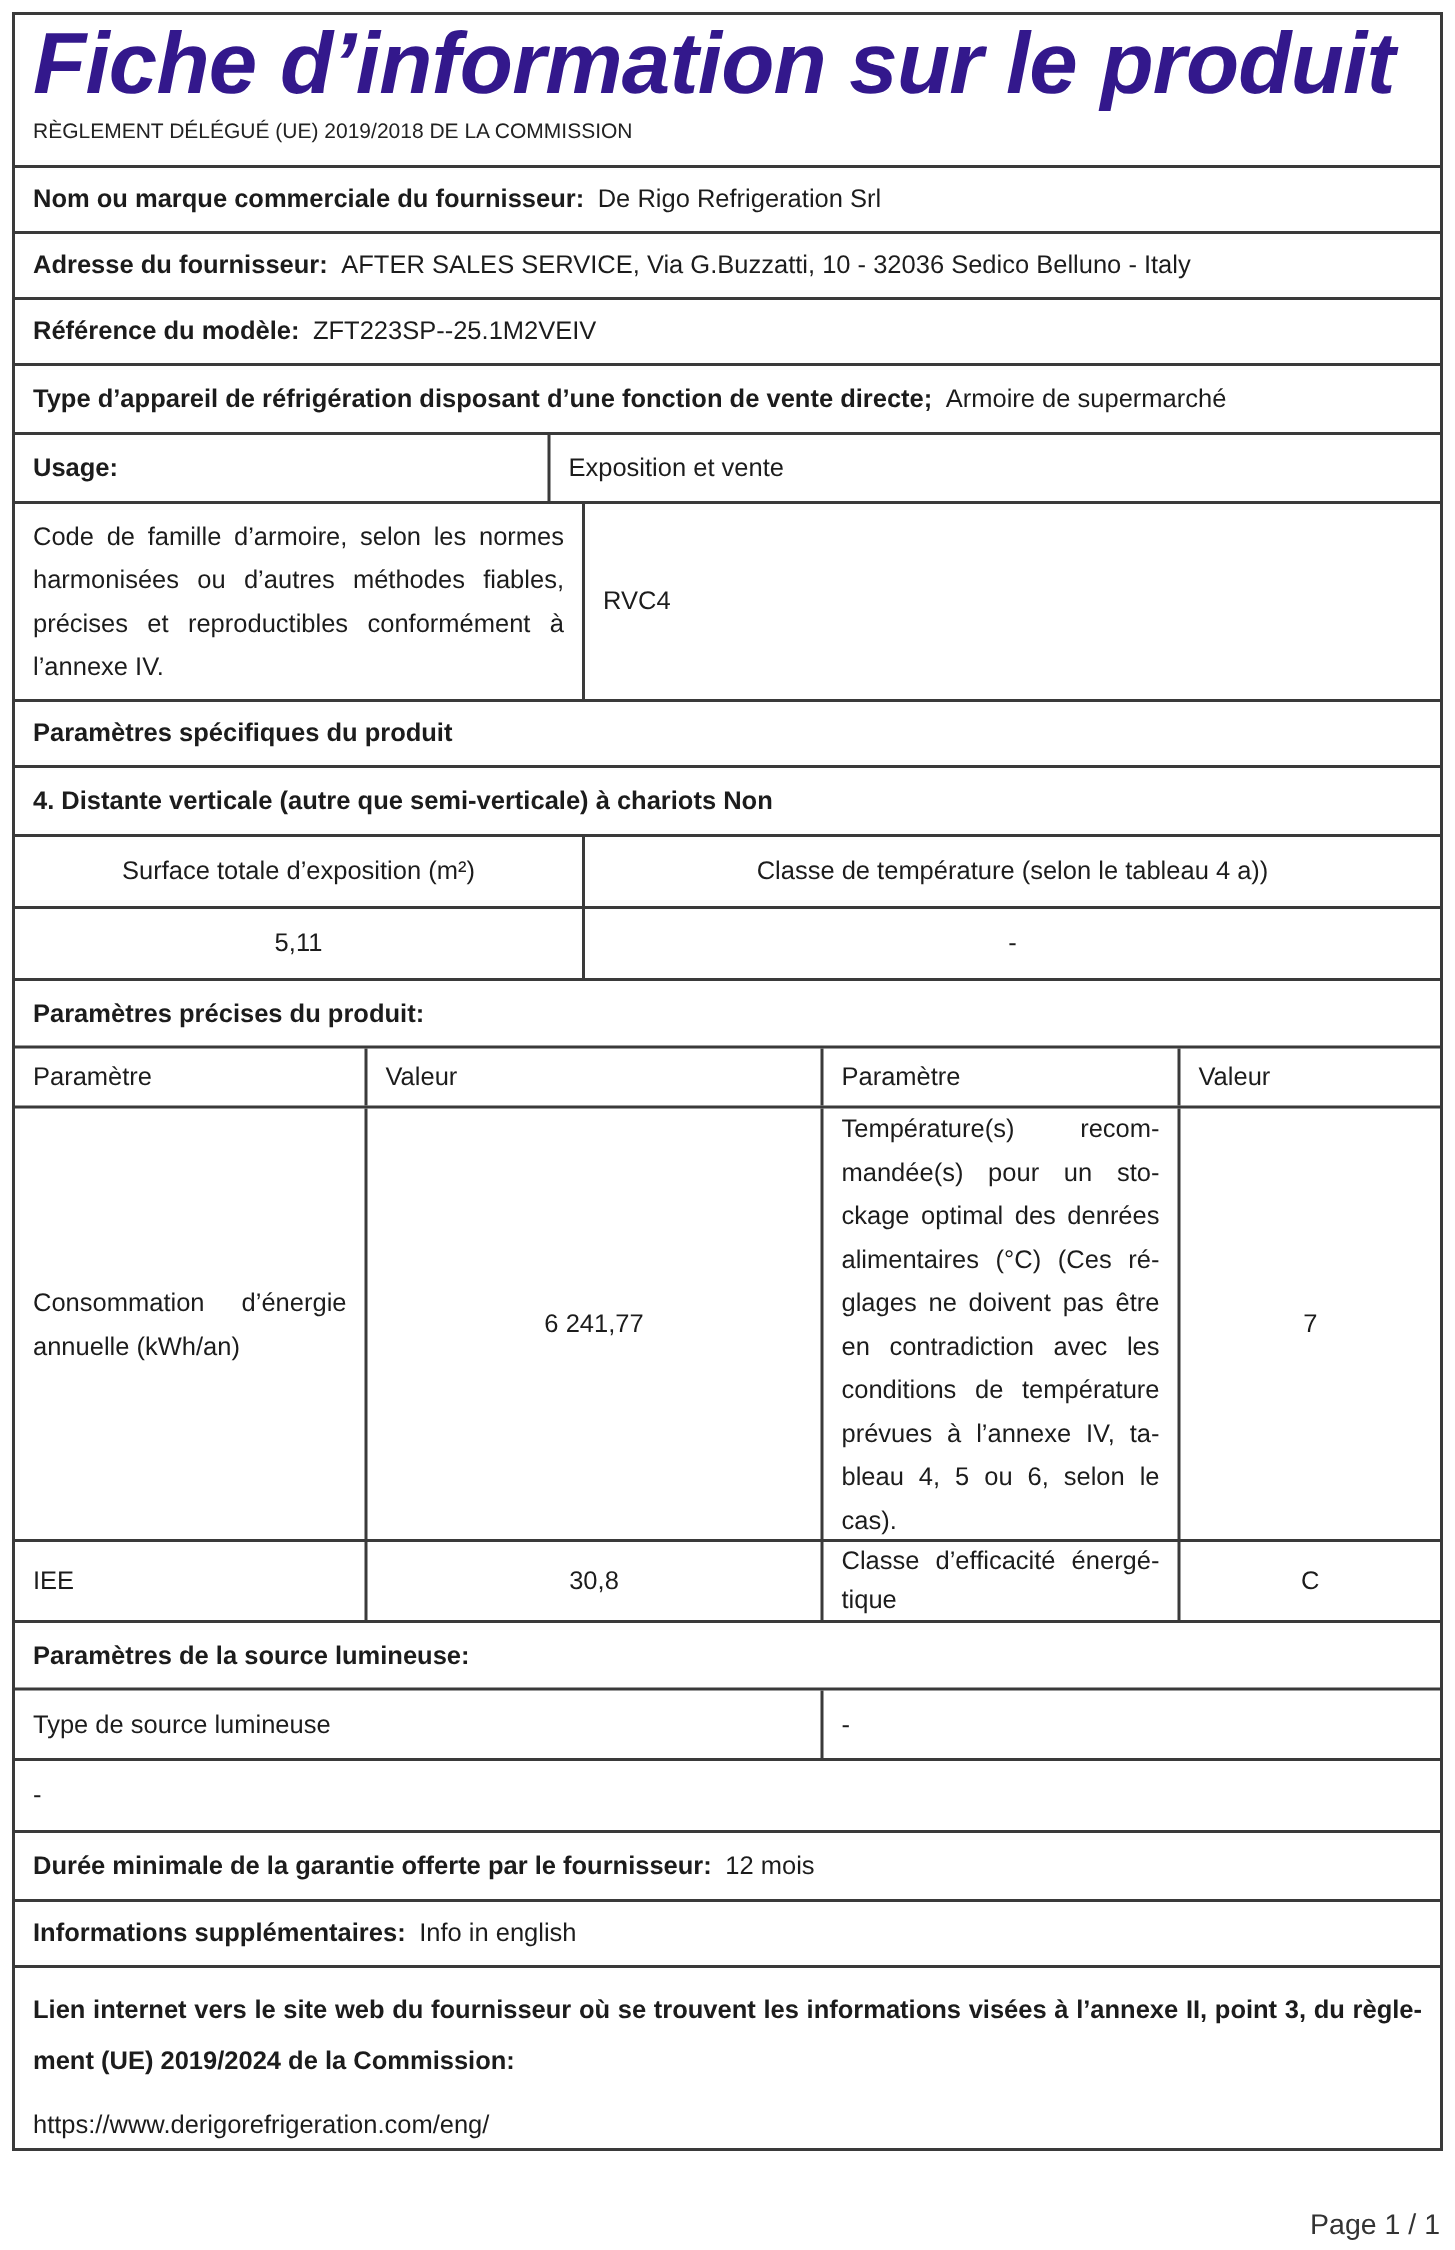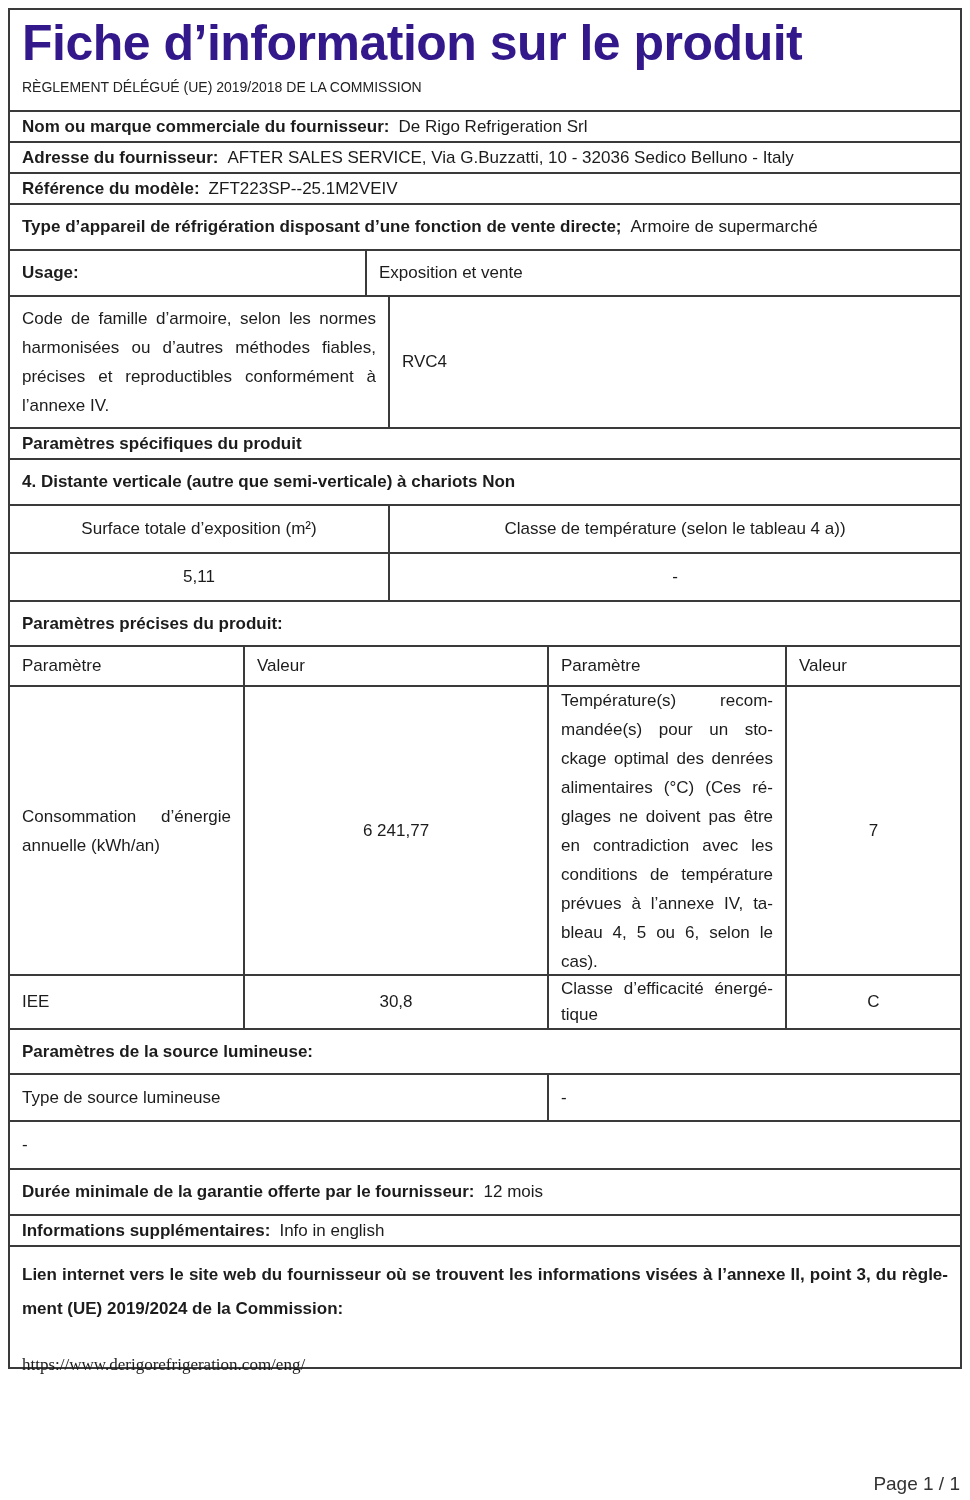--- a/index.html
+++ b/index.html
@@ -20,47 +20,47 @@
     background:#fff;
   }
   .row{
     border-bottom:2px solid var(--line);
     display:flex;align-items:center;
     padding:0 12px;
     width:100%;
   }
   .row.nopad{padding:0;}
   .row.last{border-bottom:none;}
-  .h44{height:31px}.h46{height:46px}.h48{height:48px}.h45{height:45px}
+  .h44{height:44px}.h46{height:46px}.h48{height:48px}.h45{height:45px}
   .h40{height:40px}.h54{height:54px}.h47{height:47px}.h102{height:102px}
   .h132{height:132px}.h289{height:289px}.h120{height:120px}
   .header-block{display:block;padding:8px 12px 0 12px;}
   .title{
-    font-size:50px;font-weight:bold;color:var(--title);
-    line-height:50px;letter-spacing:-0.5px;
+    font-size:58px;font-weight:bold;color:var(--title);
+    line-height:50px;letter-spacing:-0.5px;font-style:italic;
   }
   .subtitle{margin-top:11px;font-size:14px;color:#222;}
   .lbl{font-weight:bold;white-space:nowrap;}
   .val{margin-left:9px;white-space:nowrap;}
   .cell{height:100%;display:flex;align-items:center;padding:0 12px;}
   .br{border-right:2px solid var(--line);}
   .cc{justify-content:center;text-align:center;}
   .grow{flex:1;}
   .w357{width:357px;}
   .w380{width:380px;}
   .w539{width:539px;}
   .c1{width:235px;}
   .c2{width:304px;}
   .c3{width:238px;}
   .c4{flex:1;}
   .justify{text-align:justify;hyphens:manual;width:100%;}
   .lh29{line-height:29px;}
   .link-block{display:block;padding:11px 12px;}
   .link-label{font-weight:bold;text-align:justify;hyphens:manual;line-height:34px;}
-  .link-url{margin-top:29px;font-family:Liberation Serif, serif;}
+  .link-url{margin-top:16px;}
   .page-footer{
     position:absolute;top:1473px;right:10px;
     font-size:19px;color:#333;
   }
 </style>
 </head>
 <body>
 
 <div class="sheet">
 

